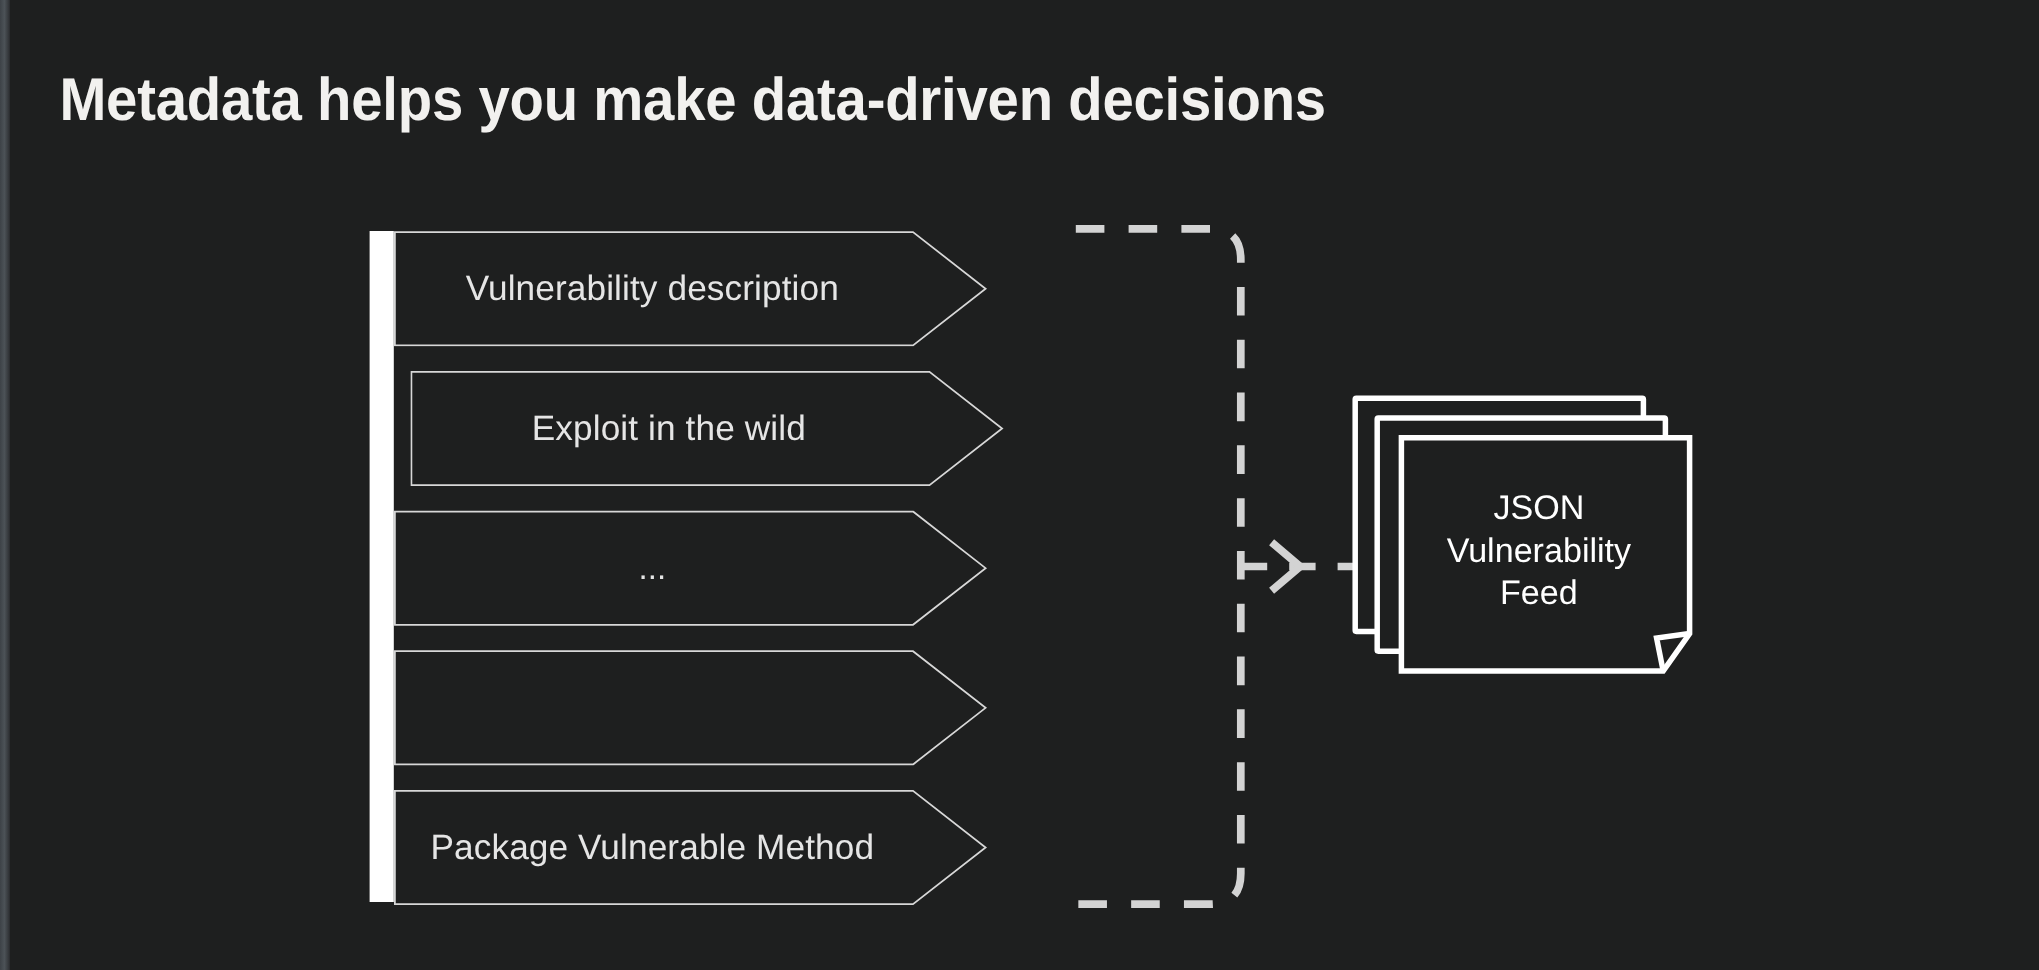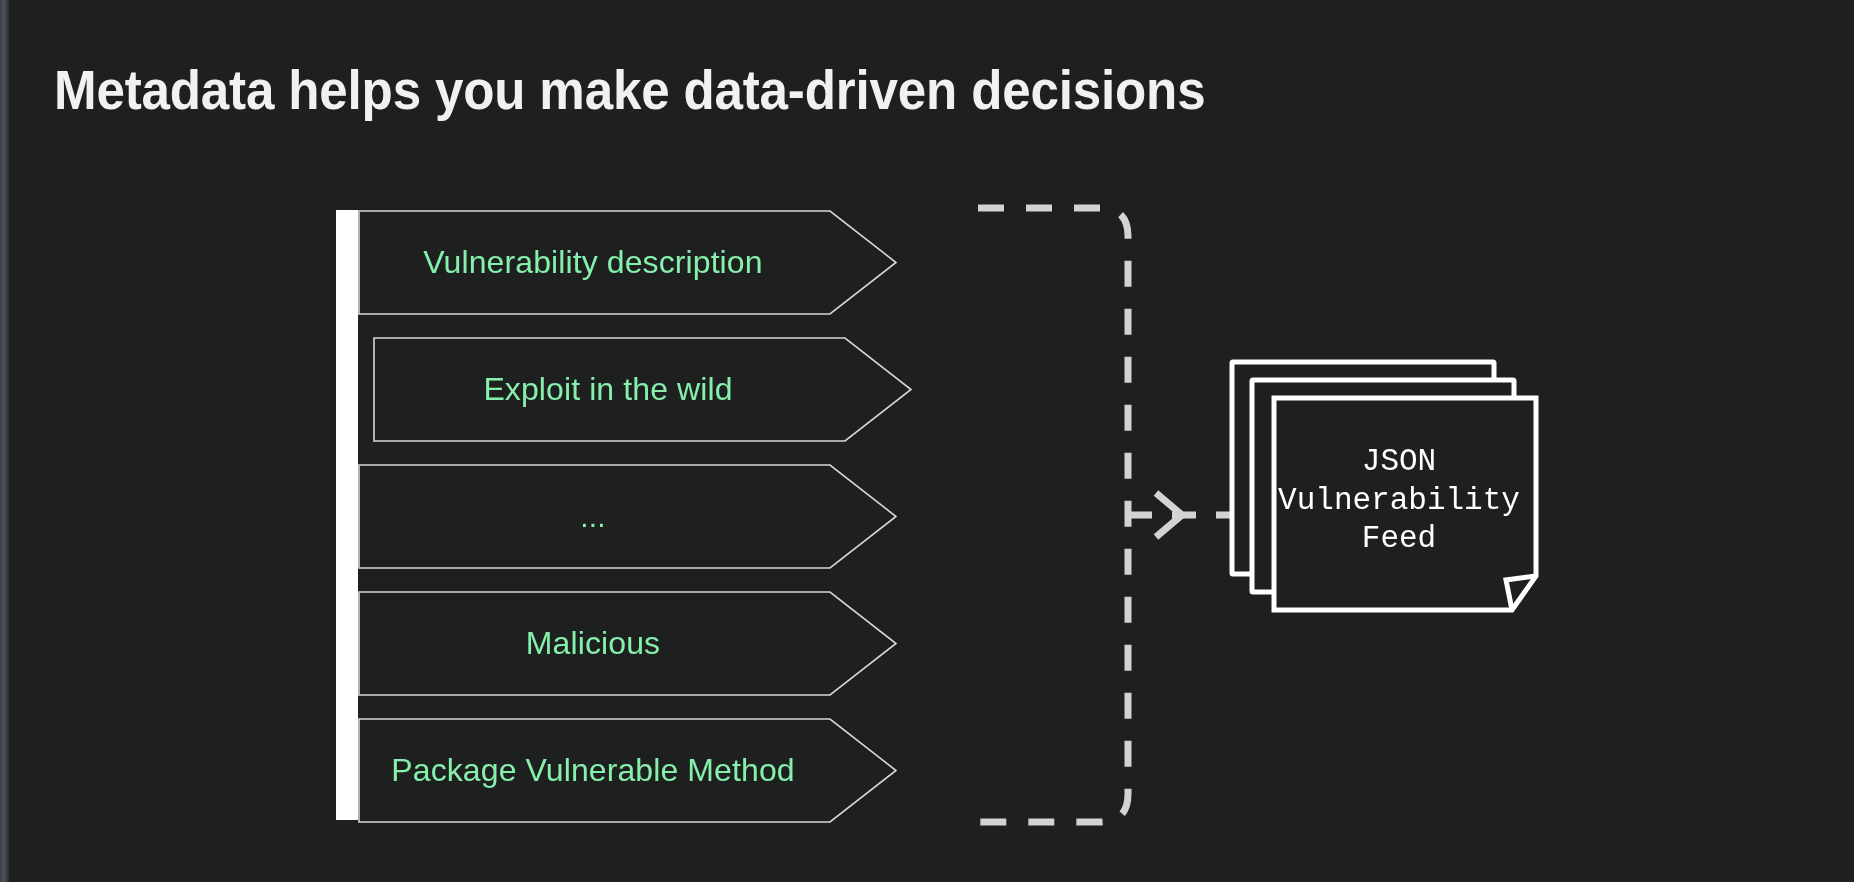--- a/index.html
+++ b/index.html
@@ -72,21 +72,21 @@
   }
   .chevron-label {
     position: absolute;
     left: 0;
     top: 0;
     width: 470px;
     height: 105px;
     display: flex;
     align-items: center;
     justify-content: center;
-    color: #86efac;
+    color: #e5e5e5;
     font-family: "Liberation Sans", sans-serif;
     font-size: 32px;
     font-weight: 400;
     letter-spacing: 0.1px;
     white-space: nowrap;
   }
   .chevron-label.is-ellipsis { font-size: 30px; }
 
   
   #bracket {
@@ -111,21 +111,21 @@
     position: absolute;
     left: 46px;
     top: 48px;
     width: 250px;
     height: 190px;
     display: flex;
     flex-direction: column;
     align-items: center;
     justify-content: center;
     color: #ffffff;
-    font-family: Liberation Mono, monospace;
+    font-family: Liberation Sans, sans-serif;
     font-size: 31px;
     line-height: 1.25;
     text-align: center;
     white-space: nowrap;
   }
 </style>
 </head>
 <body>
 
 <div id="slide">
@@ -156,21 +156,20 @@
       <svg viewBox="0 0 540 105" xmlns="http://www.w3.org/2000/svg">
         <polygon points="1,1 472,1 538,52.5 472,104 1,104" fill="none" stroke="#d7d7d7" stroke-width="1.6"></polygon>
       </svg>
       <div class="chevron-label is-ellipsis">...</div>
     </div>
 
     <div class="chevron-row" style="top:391px;">
       <svg viewBox="0 0 540 105" xmlns="http://www.w3.org/2000/svg">
         <polygon points="1,1 472,1 538,52.5 472,104 1,104" fill="none" stroke="#d7d7d7" stroke-width="1.6"></polygon>
       </svg>
-      <div class="chevron-label">Malicious</div>
     </div>
 
     <div class="chevron-row" style="top:518px;">
       <svg viewBox="0 0 540 105" xmlns="http://www.w3.org/2000/svg">
         <polygon points="1,1 472,1 538,52.5 472,104 1,104" fill="none" stroke="#d7d7d7" stroke-width="1.6"></polygon>
       </svg>
       <div class="chevron-label">Package Vulnerable Method</div>
     </div>
 
   </div>

